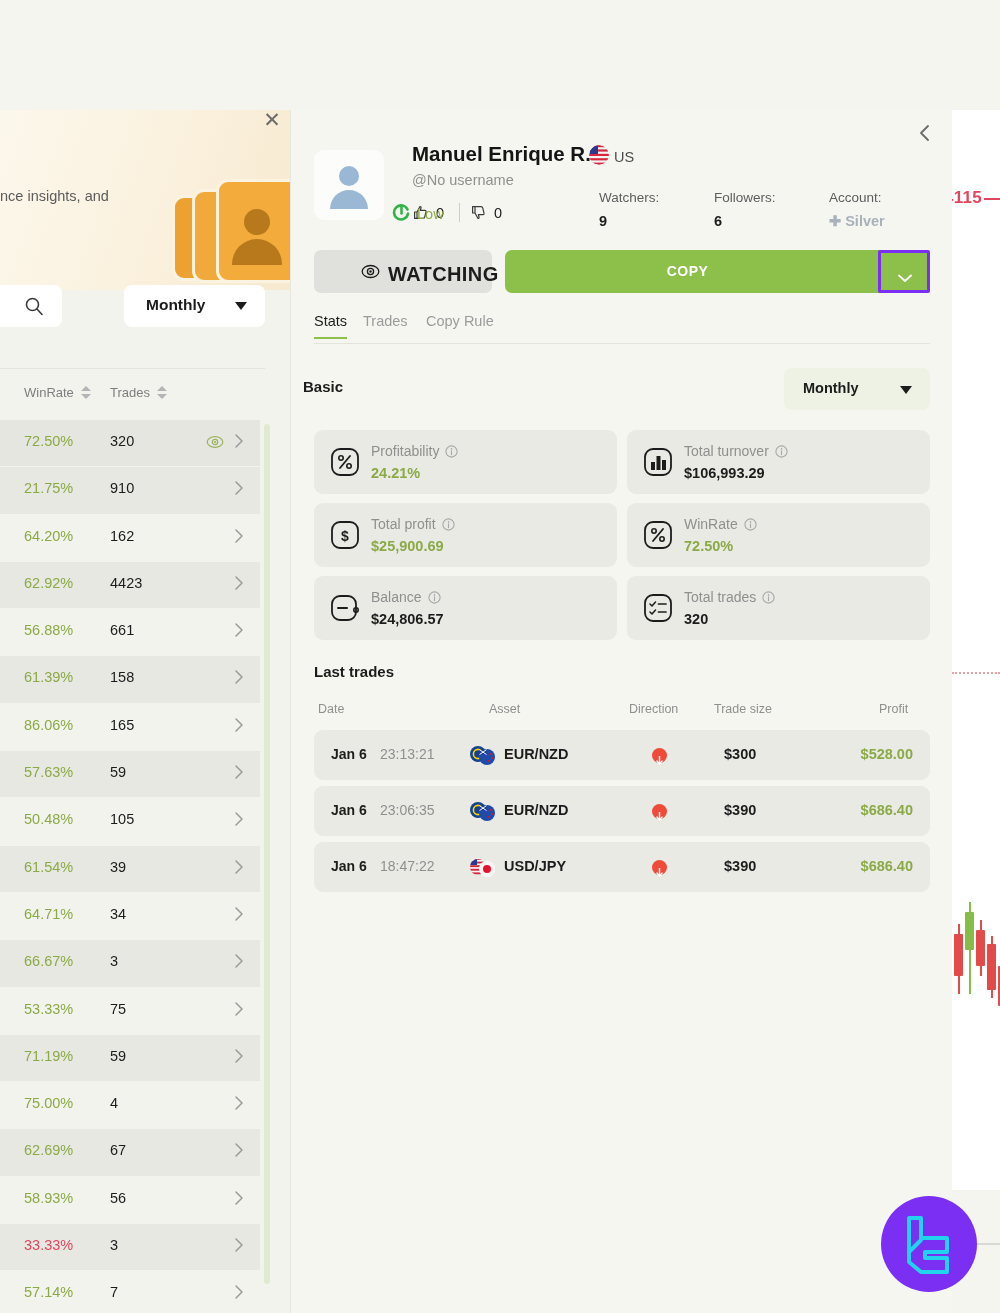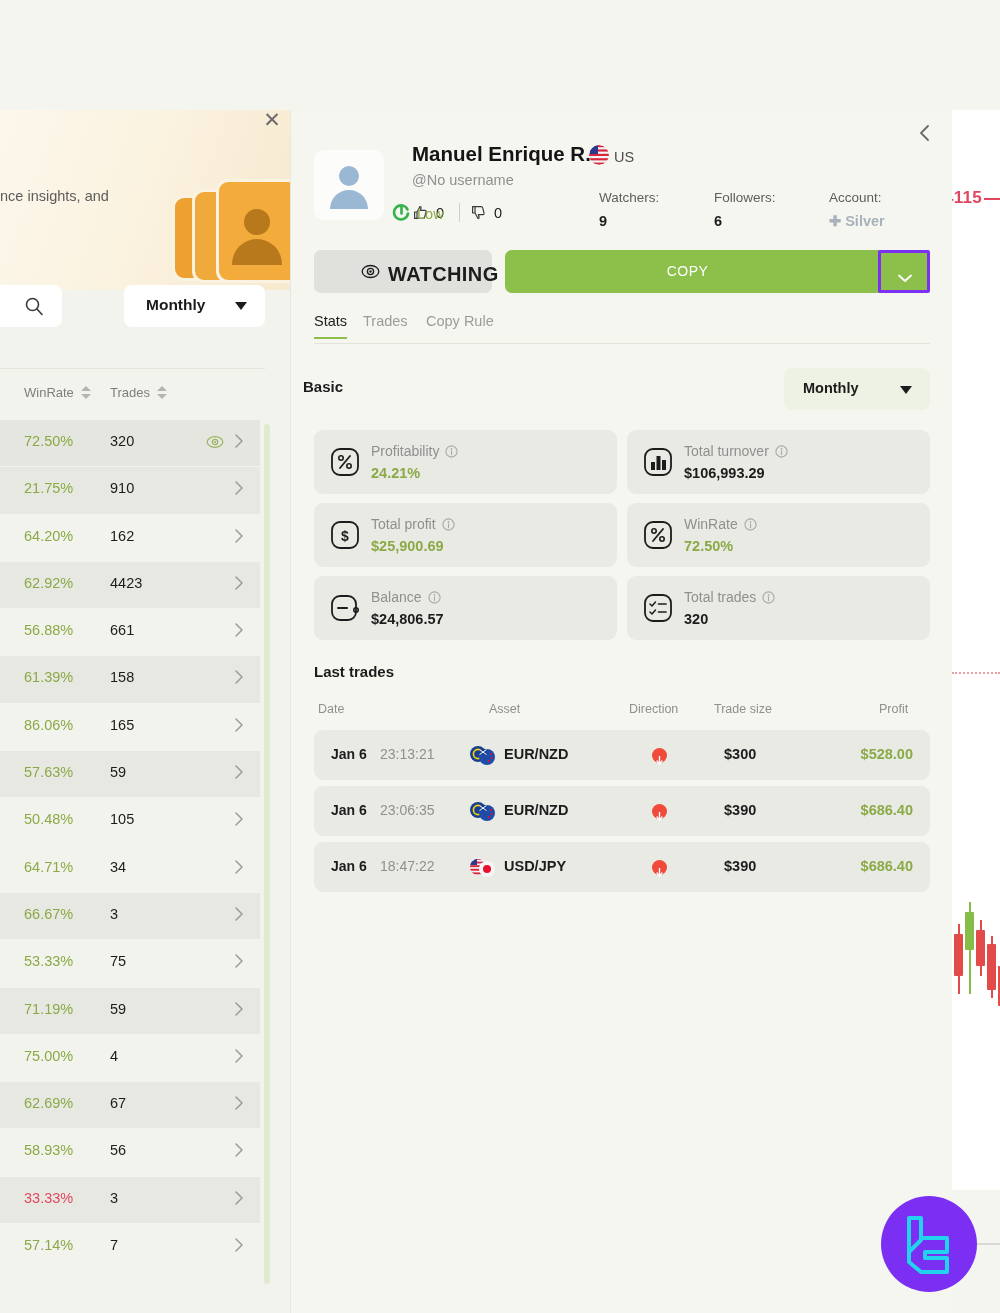--- a/index.html
+++ b/index.html
@@ -196,21 +196,21 @@
   .btn-watching .lbl {
     position: absolute; left: 74px; top: 13px; font-size: 20px;
     font-weight: 700; color: #1c1c1c; letter-spacing: .4px;
   }
   .btn-copy {
     position: absolute; left: 214px; top: 140px; width: 425px; height: 43px;
     background: #8cc04a; border-radius: 7px; cursor: pointer;
   }
   .btn-copy .lbl {
     position: absolute; left: 0; right: 60px; top: 13px; text-align: center;
-    font-size: 14px; font-weight: 400; color: #fff; letter-spacing: .5px;
+    font-size: 14px; font-weight: 700; color: #fff; letter-spacing: .5px;
   }
   .btn-copy-caret {
     position: absolute; left: 373px; top: 0; width: 52px; height: 43px;
     border: 3px solid #7b2ff2; border-radius: 2px; cursor: pointer;
   }
   .btn-copy-caret .cv {
     position: absolute; left: 17px; top: 16px; width: 12px; height: 8px;
   }
 
   .tabs { position: absolute; left: 23px; top: 203px; width: 616px; height: 33px; }
@@ -437,20 +437,27 @@
       <div class="lrow alt">
         <span class="wr">57.63%</span>
         <span class="tr">59</span>
         <span class="chev"><svg width="10" height="18" viewBox="0 0 10 18">
             <polyline points="2,3 8,9 2,15" fill="none" stroke="#9a9a9a" stroke-width="1.5" stroke-linecap="round" stroke-linejoin="round"></polyline>
           </svg></span>
       </div>
       <div class="lrow">
         <span class="wr">50.48%</span>
         <span class="tr">105</span>
+        <span class="chev"><svg width="10" height="18" viewBox="0 0 10 18">
+            <polyline points="2,3 8,9 2,15" fill="none" stroke="#9a9a9a" stroke-width="1.5" stroke-linecap="round" stroke-linejoin="round"></polyline>
+          </svg></span>
+      </div>
+      <div class="lrow alt">
+        <span class="wr">61.54%</span>
+        <span class="tr">39</span>
         <span class="chev"><svg width="10" height="18" viewBox="0 0 10 18">
             <polyline points="2,3 8,9 2,15" fill="none" stroke="#9a9a9a" stroke-width="1.5" stroke-linecap="round" stroke-linejoin="round"></polyline>
           </svg></span>
       </div>
       <div class="lrow">
         <span class="wr">64.71%</span>
         <span class="tr">34</span>
         <span class="chev"><svg width="10" height="18" viewBox="0 0 10 18">
             <polyline points="2,3 8,9 2,15" fill="none" stroke="#9a9a9a" stroke-width="1.5" stroke-linecap="round" stroke-linejoin="round"></polyline>
           </svg></span>

